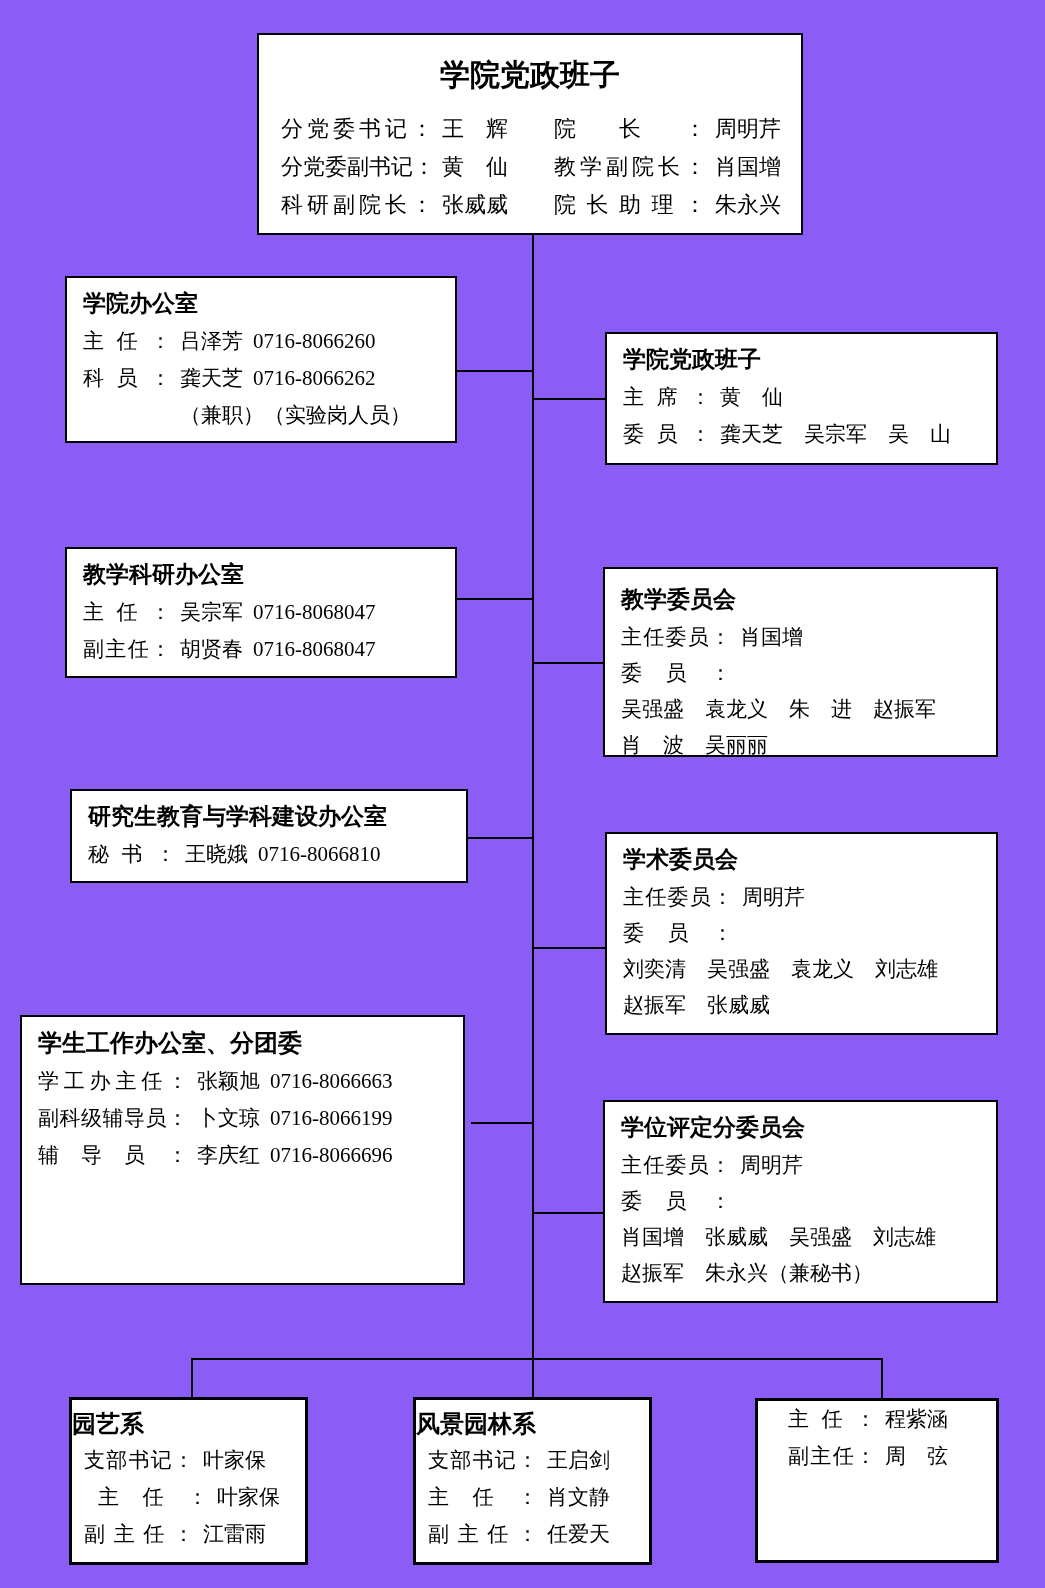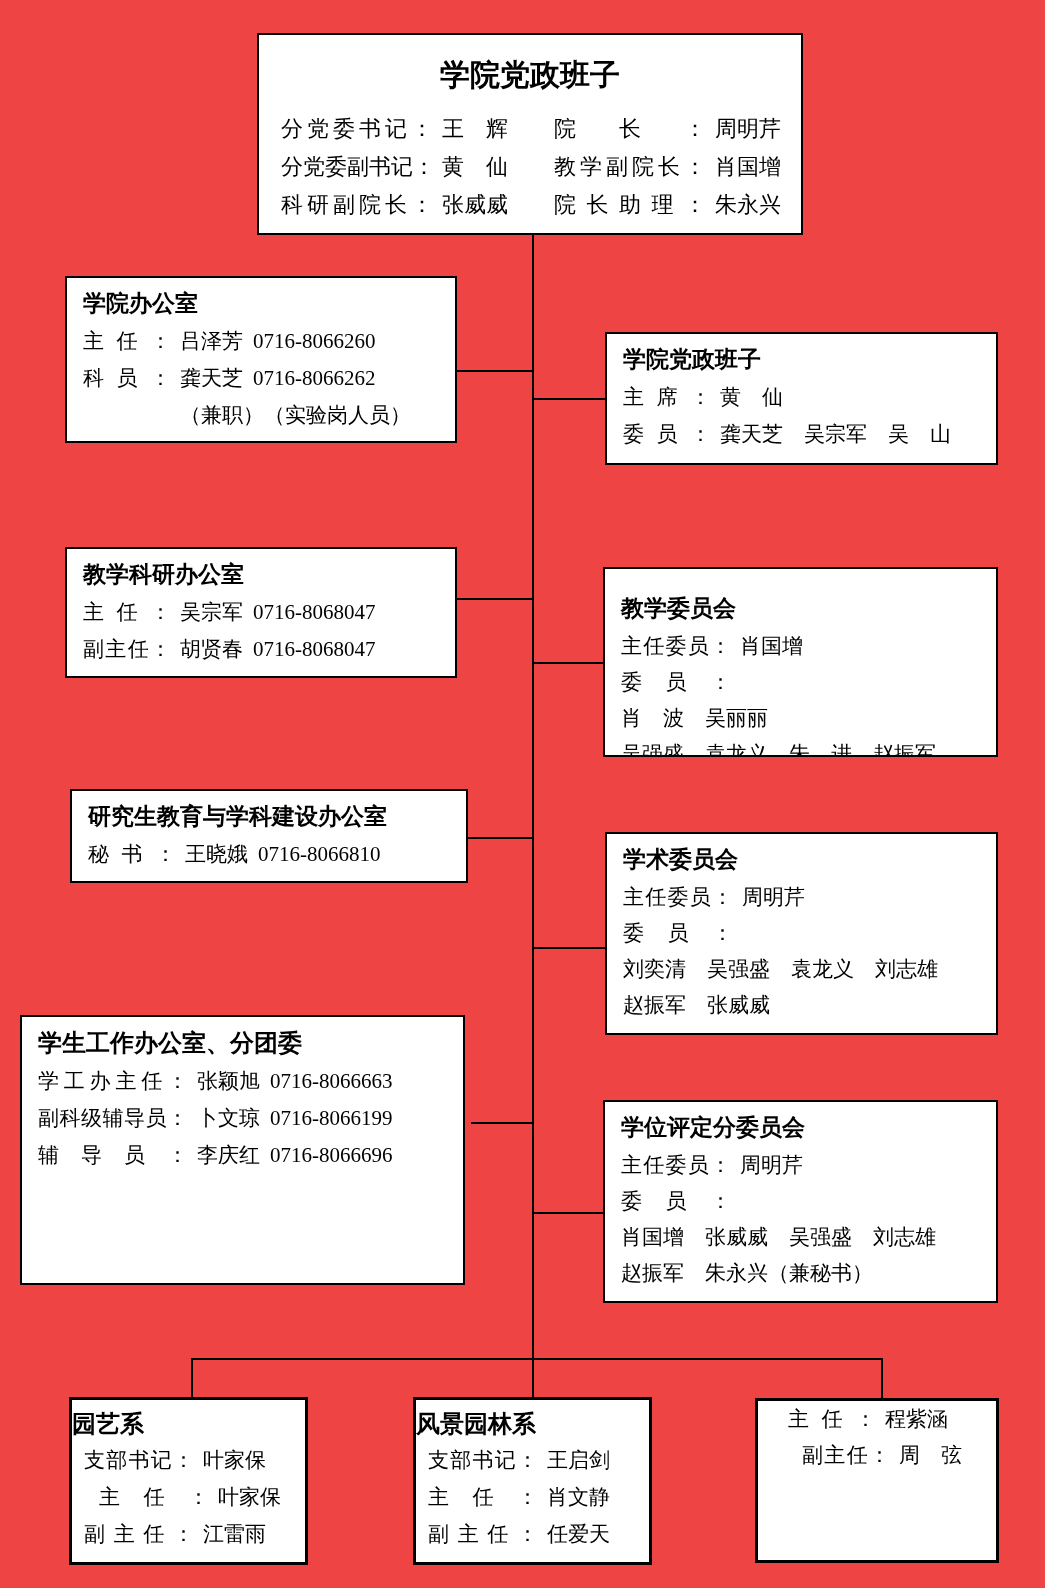--- a/index.html
+++ b/index.html
@@ -1,17 +1,17 @@
 <!DOCTYPE html>
 <html><head>
 <meta charset="utf-8">
 <style>
   html,body{margin:0;padding:0;background:#ffffff;}
   .canvas{
-    position:relative;width:1045px;height:1588px;background:#ef4444;
+    position:relative;width:1045px;height:1588px;background:#8b5cf6;
     font-family:"Liberation Serif","DejaVu Serif",serif;color:#000;
     overflow:hidden;
   }
   .line{position:absolute;background:#000;}
   .box{
     position:absolute;border:2px solid #000;background:#fff;
     box-sizing:border-box;overflow:hidden;
   }
   .box-thick{border-width:3px;}
   .title{font-weight:bold;font-size:23px;padding:10px 0 4px 16px;white-space:nowrap;}
@@ -92,25 +92,25 @@
     <div class="row"><span class="lbl w150">辅导员：</span><span class="val">李庆红</span><span class="phone">0716-8066696</span></div>
   </div>
 
   <div class="box" style="left:605px;top:332px;width:393px;height:133px;">
     <div class="title">学院党政班子</div>
     <div class="row"><span class="lbl w88">主席：</span><span class="val">黄　仙</span></div>
     <div class="row"><span class="lbl w88">委员：</span><span class="val">龚天芝　吴宗军　吴　山</span></div>
   </div>
 
   <div class="box" style="left:603px;top:567px;width:395px;height:190px;">
-    <div class="title" style="padding-top:24px;">教学委员会</div>
+    <div class="title" style="padding-top:15px;">教学委员会</div>
     <div class="row row-sm"><span class="lbl w110">主任委员：</span><span class="val">肖国增</span></div>
     <div class="row row-sm"><span class="lbl w110">委员：</span></div>
+    <div class="member">吴强盛　袁龙义　朱　进　赵振军</div>
     <div class="member">肖　波　吴丽丽</div>
-    <div class="member">吴强盛　袁龙义　朱　进　赵振军</div>
   </div>
 
   <div class="box" style="left:605px;top:832px;width:393px;height:203px;">
     <div class="title">学术委员会</div>
     <div class="row row-sm"><span class="lbl w110">主任委员：</span><span class="val">周明芹</span></div>
     <div class="row row-sm"><span class="lbl w110">委员：</span></div>
     <div class="member">刘奕清　吴强盛　袁龙义　刘志雄</div>
     <div class="member">赵振军　张威威</div>
   </div>
 
@@ -118,29 +118,29 @@
     <div class="title">学位评定分委员会</div>
     <div class="row row-sm"><span class="lbl w110">主任委员：</span><span class="val">周明芹</span></div>
     <div class="row row-sm"><span class="lbl w110">委员：</span></div>
     <div class="member">肖国增　张威威　吴强盛　刘志雄</div>
     <div class="member">赵振军　朱永兴（兼秘书）</div>
   </div>
 
   <div class="box box-thick" style="left:69px;top:1397px;width:239px;height:168px;">
     <div class="btitle">园艺系</div>
     <div class="row" style="padding-left:12px;"><span class="lbl w110">支部书记：</span><span class="val">叶家保</span></div>
-    <div class="row" style="padding-left:27px;"><span class="lbl w110">主任：</span><span class="val">叶家保</span></div>
+    <div class="row" style="padding-left:6px;margin-left:20px;"><span class="lbl w110">主任：</span><span class="val">叶家保</span></div>
     <div class="row" style="padding-left:12px;"><span class="lbl w110">副主任：</span><span class="val">江雷雨</span></div>
   </div>
 
   <div class="box box-thick" style="left:413px;top:1397px;width:239px;height:168px;">
     <div class="btitle">风景园林系</div>
     <div class="row" style="padding-left:12px;"><span class="lbl w110">支部书记：</span><span class="val">王启剑</span></div>
     <div class="row" style="padding-left:12px;"><span class="lbl w110">主任：</span><span class="val">肖文静</span></div>
     <div class="row" style="padding-left:12px;"><span class="lbl w110">副主任：</span><span class="val">任爱天</span></div>
   </div>
 
   <div class="box box-thick" style="left:755px;top:1398px;width:244px;height:165px;">
     <div class="row" style="padding-left:30px;"><span class="lbl w88">主任：</span><span class="val">程紫涵</span></div>
-    <div class="row" style="padding-left:44px;font-family:Liberation Mono, monospace;"><span class="lbl w88">副主任：</span><span class="val">周　弦</span></div>
+    <div class="row" style="padding-left:30px;"><span class="lbl w88">副主任：</span><span class="val">周　弦</span></div>
   </div>
 
 </div>
 
 </body></html>

